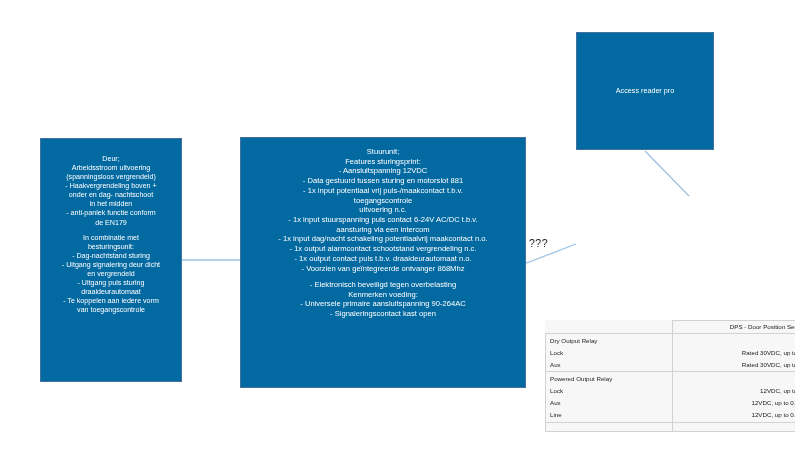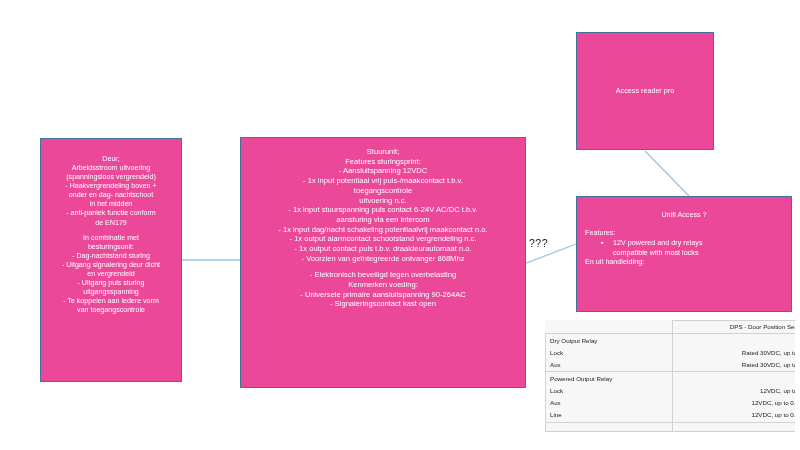--- a/index.html
+++ b/index.html
@@ -29,21 +29,21 @@
     left: 0;
     top: 0;
     width: 800px;
     height: 450px;
     pointer-events: none;
   }
 
   
   .box {
     position: absolute;
-    background: #ec4899;
+    background: #0369a1;
     border: 1px solid #41719C;
     box-sizing: border-box;
     color: #ffffff;
     display: flex;
     flex-direction: column;
     justify-content: center;
     overflow: hidden;
   }
 
   .box p {
@@ -191,63 +191,50 @@
     <p>in het midden</p>
     <p>-  anti-paniek functie conform</p>
     <p>de EN179</p>
     <p class="spacer"></p>
     <p>In combinatie met</p>
     <p>besturingsunit:</p>
     <p>- Dag-nachtstand sturing</p>
     <p>- Uitgang signalering deur dicht</p>
     <p>en vergrendeld</p>
     <p>- Uitgang puls sturing</p>
-    <p>uitgangsspanning</p>
+    <p>draaideurautomaat</p>
     <p>- Te koppelen aan iedere vorm</p>
     <p>van toegangscontrole</p>
   </div>
 
   <div class="box" id="control-unit-box">
     <p>Stuurunit;</p>
     <p>Features  sturingsprint:</p>
     <p>- Aansluitspanning 12VDC</p>
+    <p>- Data gestuurd tussen sturing en motorslot  881</p>
     <p>- 1x input  potentiaal vrij puls-/maakcontact t.b.v.</p>
     <p>toegangscontrole</p>
     <p>uitvoering n.c.</p>
     <p>- 1x input stuurspanning puls contact 6-24V AC/DC t.b.v.</p>
     <p>aansturing via een intercom</p>
     <p>- 1x input dag/nacht schakeling potentiaalvrij maakcontact n.o.</p>
     <p>- 1x output  alarmcontact schootstand vergrendeling n.c.</p>
     <p>- 1x output  contact puls t.b.v. draaideurautomaat n.o.</p>
     <p>- Voorzien  van geïntegreerde ontvanger 868Mhz</p>
     <p class="spacer"></p>
     <p>- Elektronisch beveiligd tegen overbelasting</p>
     <p>Kenmerken  voeding:</p>
     <p>- Universele primaire aansluitspanning 90-264AC</p>
     <p>- Signaleringscontact kast open</p>
   </div>
 
   <div class="box" id="access-reader-box">
     <p>Access reader pro</p>
   </div>
 
-  <div class="box" id="unifi-box">
-    <p class="unifi-title">Unifi Access ?</p>
-    <div class="unifi-body">
-      <p>Features:</p>
-      <ul>
-        <li>
-          <span class="bullet-dot">▪</span>
-          <span>12V powered and dry relays</span><br>
-          <span>compatible with most locks</span>
-        </li>
-      </ul>
-      <p>En uit handleiding:</p>
-    </div>
-  </div>
 
   <div id="question-marks">???</div>
 
   <div id="spec-table">
     <table>
       <thead>
         <tr>
           <th class="col-label hdr-blank"></th>
           <th class="col-value hdr-dps">DPS - Door Position Sensor</th>
         </tr>

